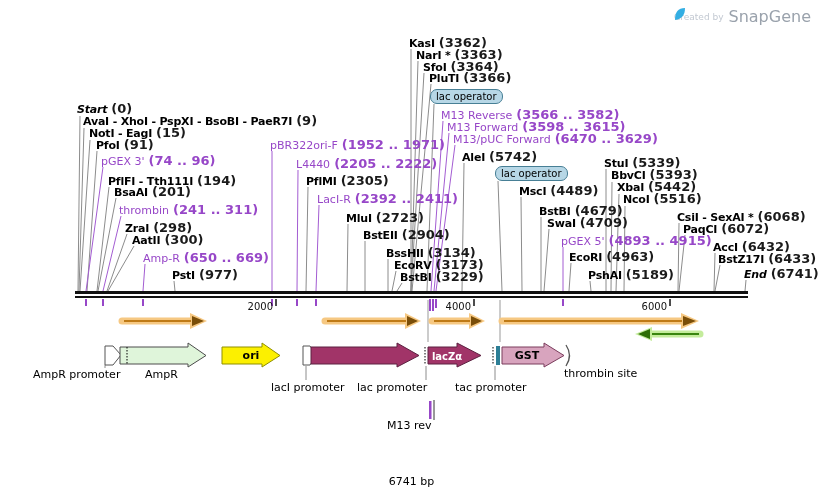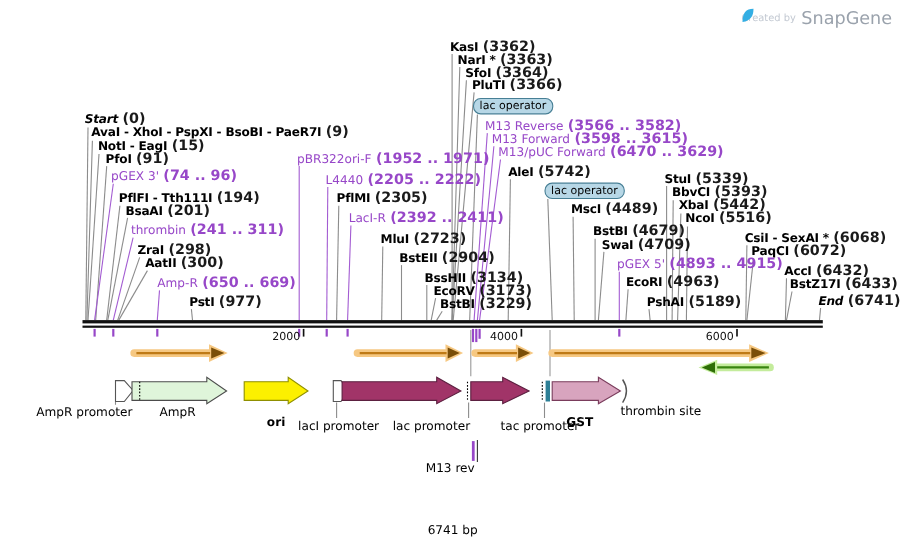--- a/index.html
+++ b/index.html
@@ -8,21 +8,21 @@
   svg{position:absolute;left:0;top:0;}
   .lbl{position:absolute;white-space:nowrap;font-size:11px;color:#000;line-height:12px;}
   .lbl b{font-weight:bold;letter-spacing:-0.2px;}
   .lbl .ps{font-size:13px;font-weight:bold;color:#1a1a1a;margin-left:4px;}
   .pr{color:#9747c8;}
   .pr .ps{color:#9747c8;}
   .se b{font-style:italic;}
   .opbox{position:absolute;background:#b7d7e6;border:1px solid #477f95;border-radius:7px;
          font-size:10px;color:#000;padding:0 5px;height:13px;line-height:13px;}
   .feat{position:absolute;white-space:nowrap;font-size:11px;color:#000;}
-  .ftxt{position:absolute;font-size:11px;font-weight:bold;text-align:center;line-height:12px;margin-top:28px;}
+  .ftxt{position:absolute;font-size:11px;font-weight:bold;text-align:center;line-height:12px;}
   .rnum{position:absolute;font-size:10px;color:#111;text-align:right;width:42px;}
   .wm{position:absolute;top:7px;right:12px;display:flex;align-items:center;gap:5px;}
   .wm .cb{font-size:9px;color:#c3c9d2;}
   .wm .sg{font-size:16px;font-weight:400;color:#9aa2ac;}
   .title{position:absolute;left:0;right:0;text-align:center;}
 </style>
 </head>
 <body>
 
 <div id="canvas">

